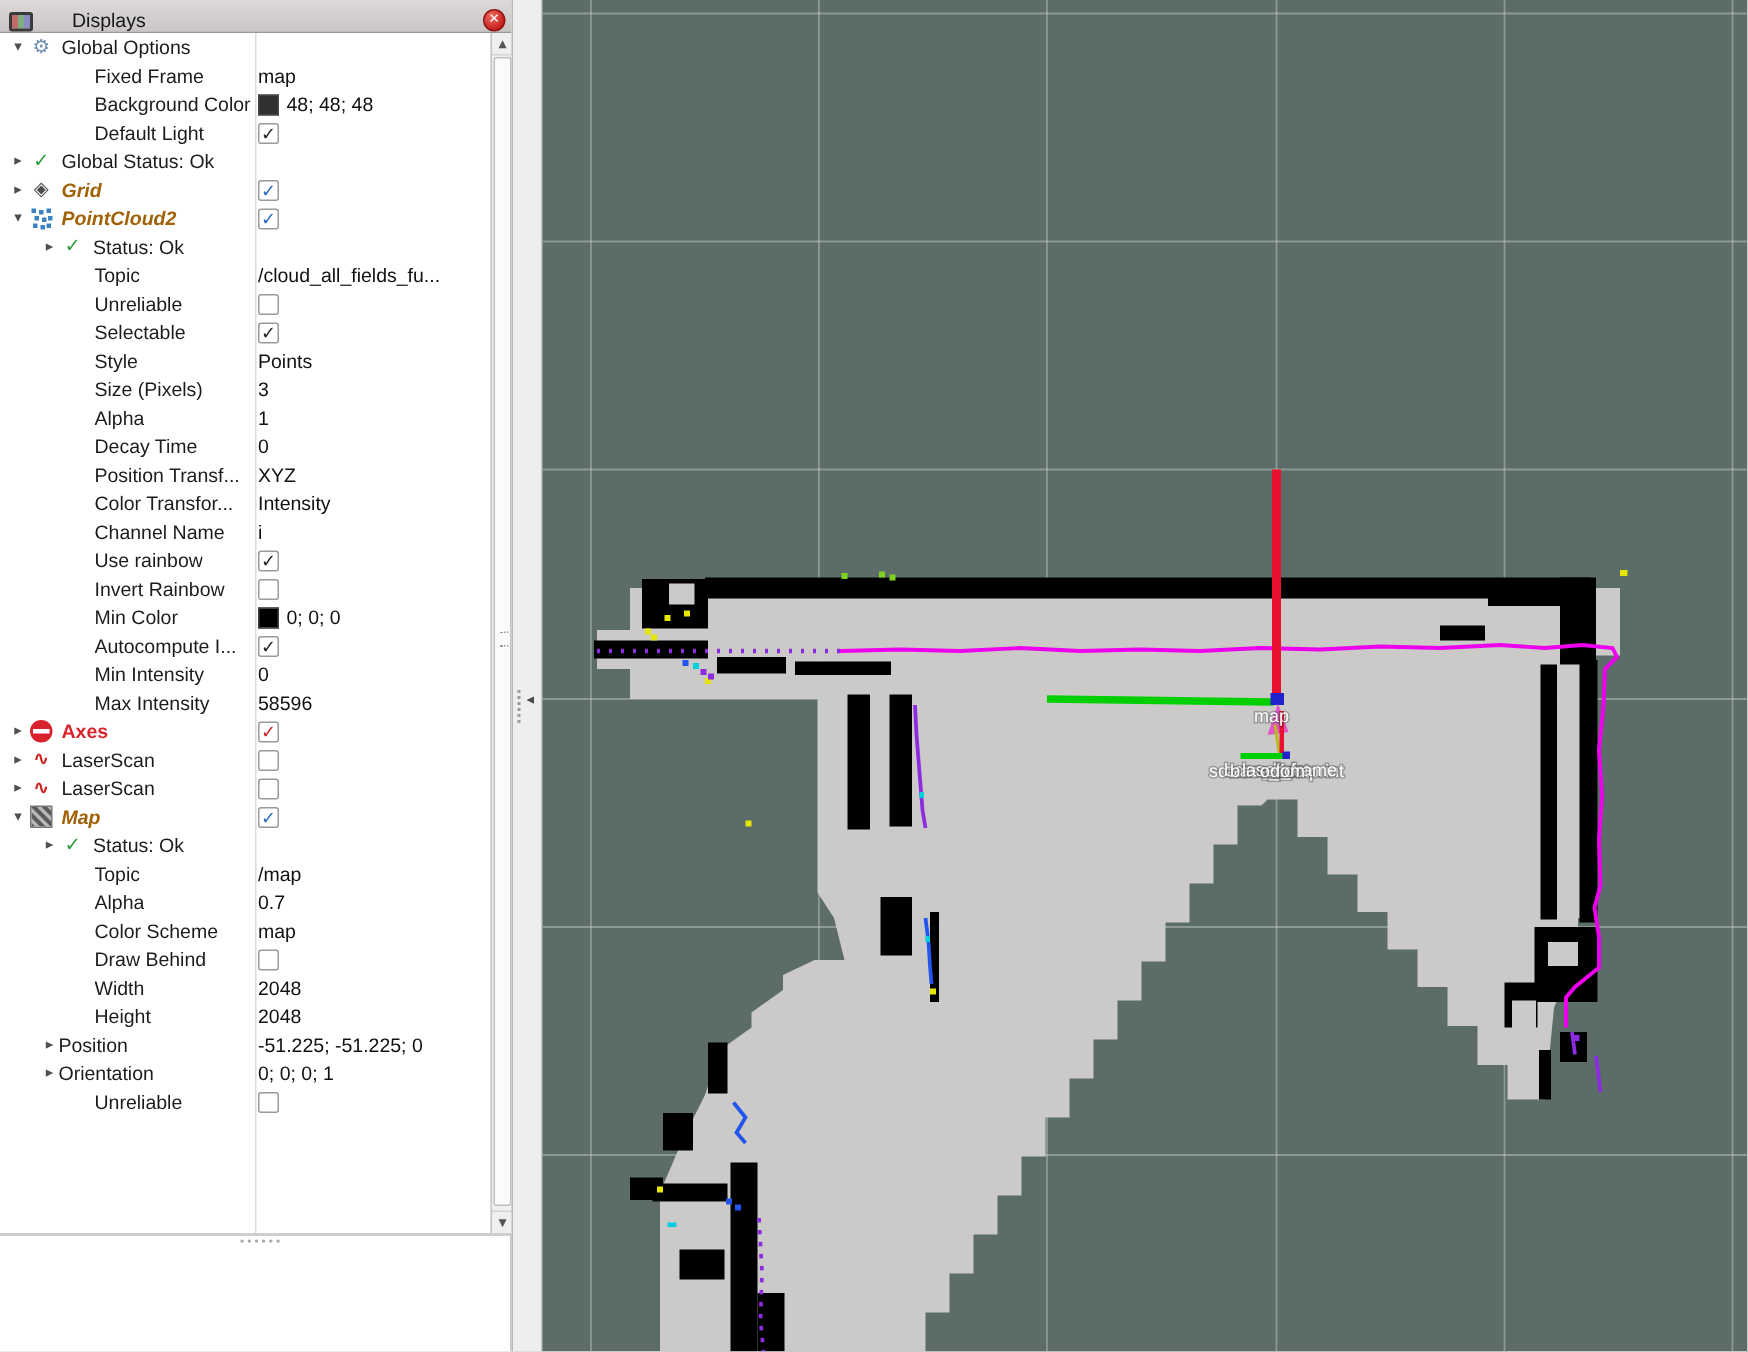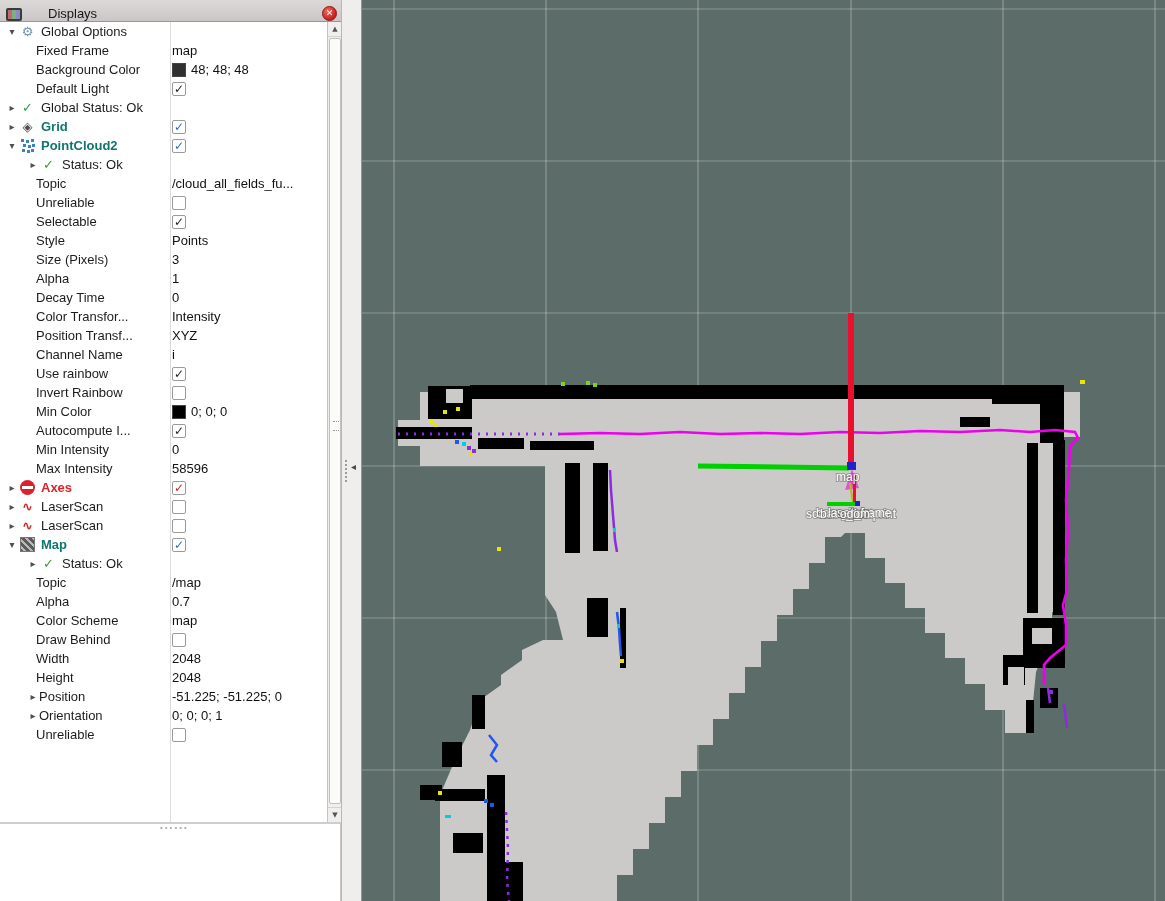--- a/index.html
+++ b/index.html
@@ -23,22 +23,22 @@
   #tree { position:absolute; left:0; top:22px; width:341px; height:800px; background:#fff; overflow:hidden; }
   #col-sep { position:absolute; left:170px; top:0; width:1px; height:800px; background:#dddcdb; }
   .row { position:relative; height:19px; line-height:19px; font-size:13px; color:#1c1c1c;
     display:flex; align-items:center; white-space:nowrap; }
   .row .arrow { width:12px; flex:none; font-size:10px; color:#4f4f4f; text-align:center;
     font-family:"DejaVu Sans",sans-serif; margin-left:6px; }
   .row .arrow.ind1 { margin-left:27px; }
   .row .ic { width:15px; height:15px; flex:none; margin:0 6px 0 2px; position:relative;
     font-family:"DejaVu Sans",sans-serif; font-size:13px; line-height:15px; text-align:center; }
   .row .lbl { overflow:hidden; }
-  .row .lbl.noind { margin-left:36px; }
-  .row .lbl.blue { color:#0f766e; font-weight:bold; }
+  .row .lbl.noind { margin-left:63px; }
+  .row .lbl.blue { color:#a16207; font-weight:bold;font-style:italic; }
   .row .lbl.red  { color:#da232b; font-weight:bold; }
   .valcell { position:absolute; left:172px; top:0; height:19px; display:flex; align-items:center;
     font-size:13px; color:#111; }
   .swatch { width:14px; height:14px; border:1px solid #444; margin-right:5px; flex:none; }
   .cb { width:14px; height:14px; border:1px solid #9a9a9a; background:#fff; border-radius:2px;
     font-family:"DejaVu Sans",sans-serif; font-size:12px; font-weight:bold; line-height:13px; text-align:center; }
   .cb.on-d { color:#222; } .cb.on-b { color:#2a6cc0; } .cb.on-r { color:#d02020; }
 
   .ic-gear { color:#7090b5; }
   .ic-check { color:#2e9e3e; font-weight:bold; }
@@ -182,29 +182,29 @@
               <span>1</span>
             </span>
           </div>
           <div class="row">
             <span class="lbl noind">Decay Time</span>
             <span class="valcell">
               <span>0</span>
             </span>
           </div>
           <div class="row">
+            <span class="lbl noind">Position Transf...</span>
+            <span class="valcell">
+              <span>XYZ</span>
+            </span>
+          </div>
+          <div class="row">
             <span class="lbl noind">Color Transfor...</span>
             <span class="valcell">
               <span>Intensity</span>
-            </span>
-          </div>
-          <div class="row">
-            <span class="lbl noind">Position Transf...</span>
-            <span class="valcell">
-              <span>XYZ</span>
             </span>
           </div>
           <div class="row">
             <span class="lbl noind">Channel Name</span>
             <span class="valcell">
               <span>i</span>
             </span>
           </div>
           <div class="row">
             <span class="lbl noind">Use rainbow</span>

